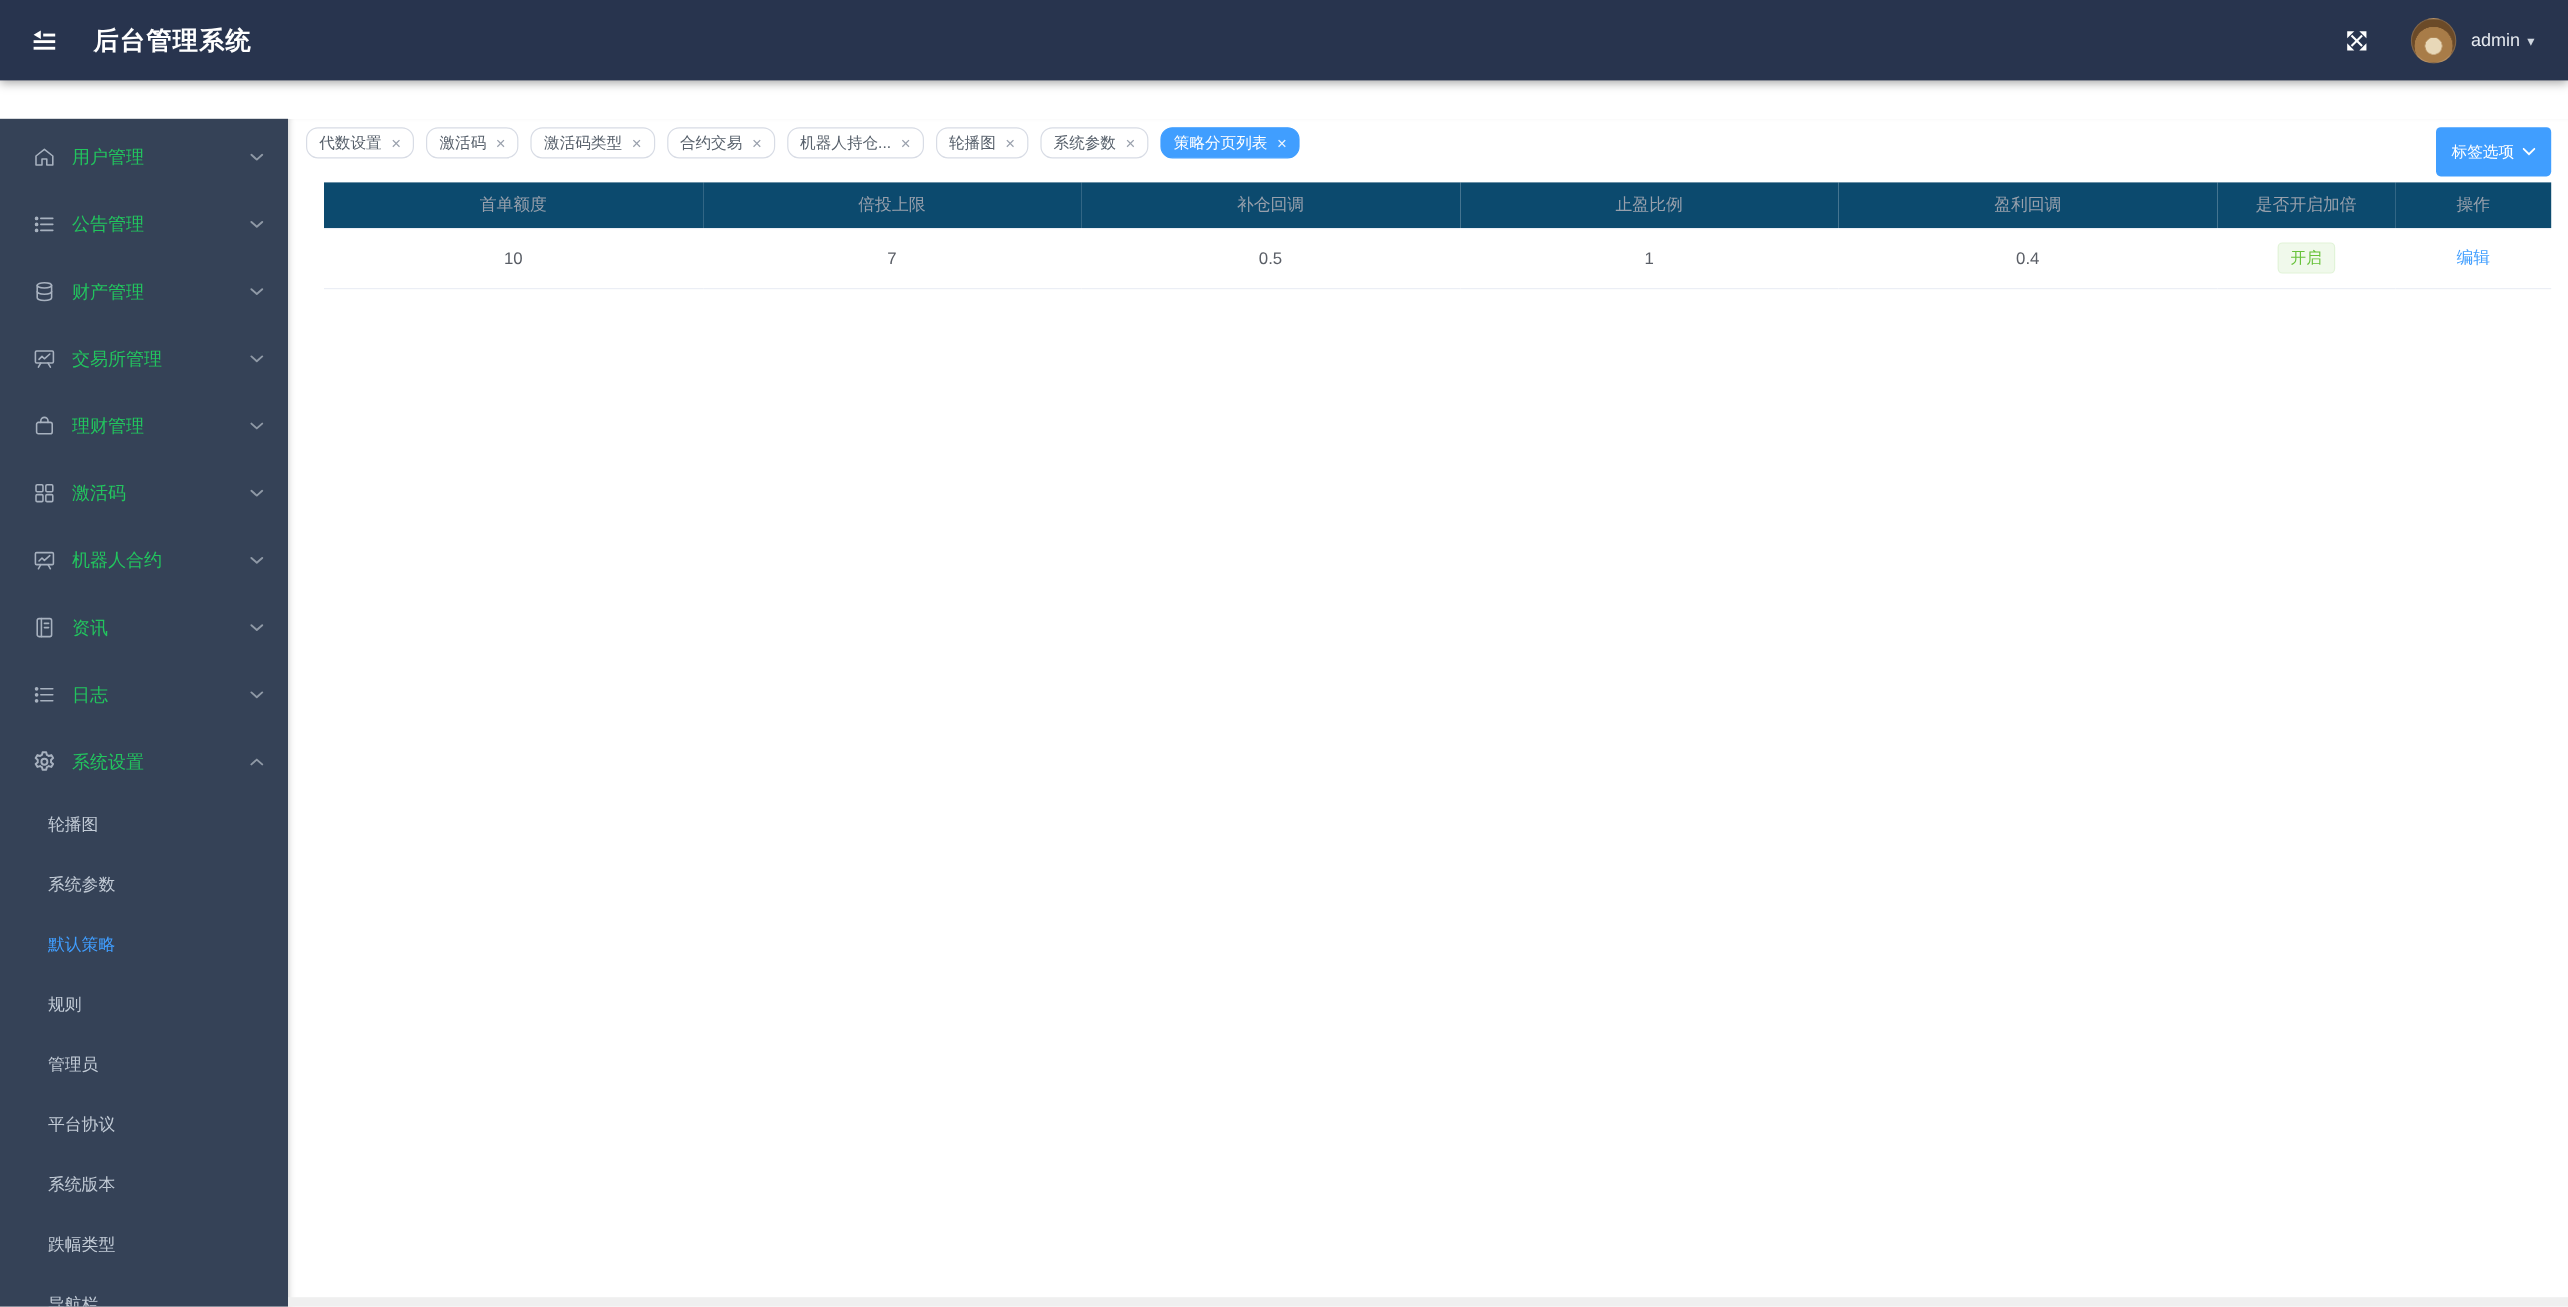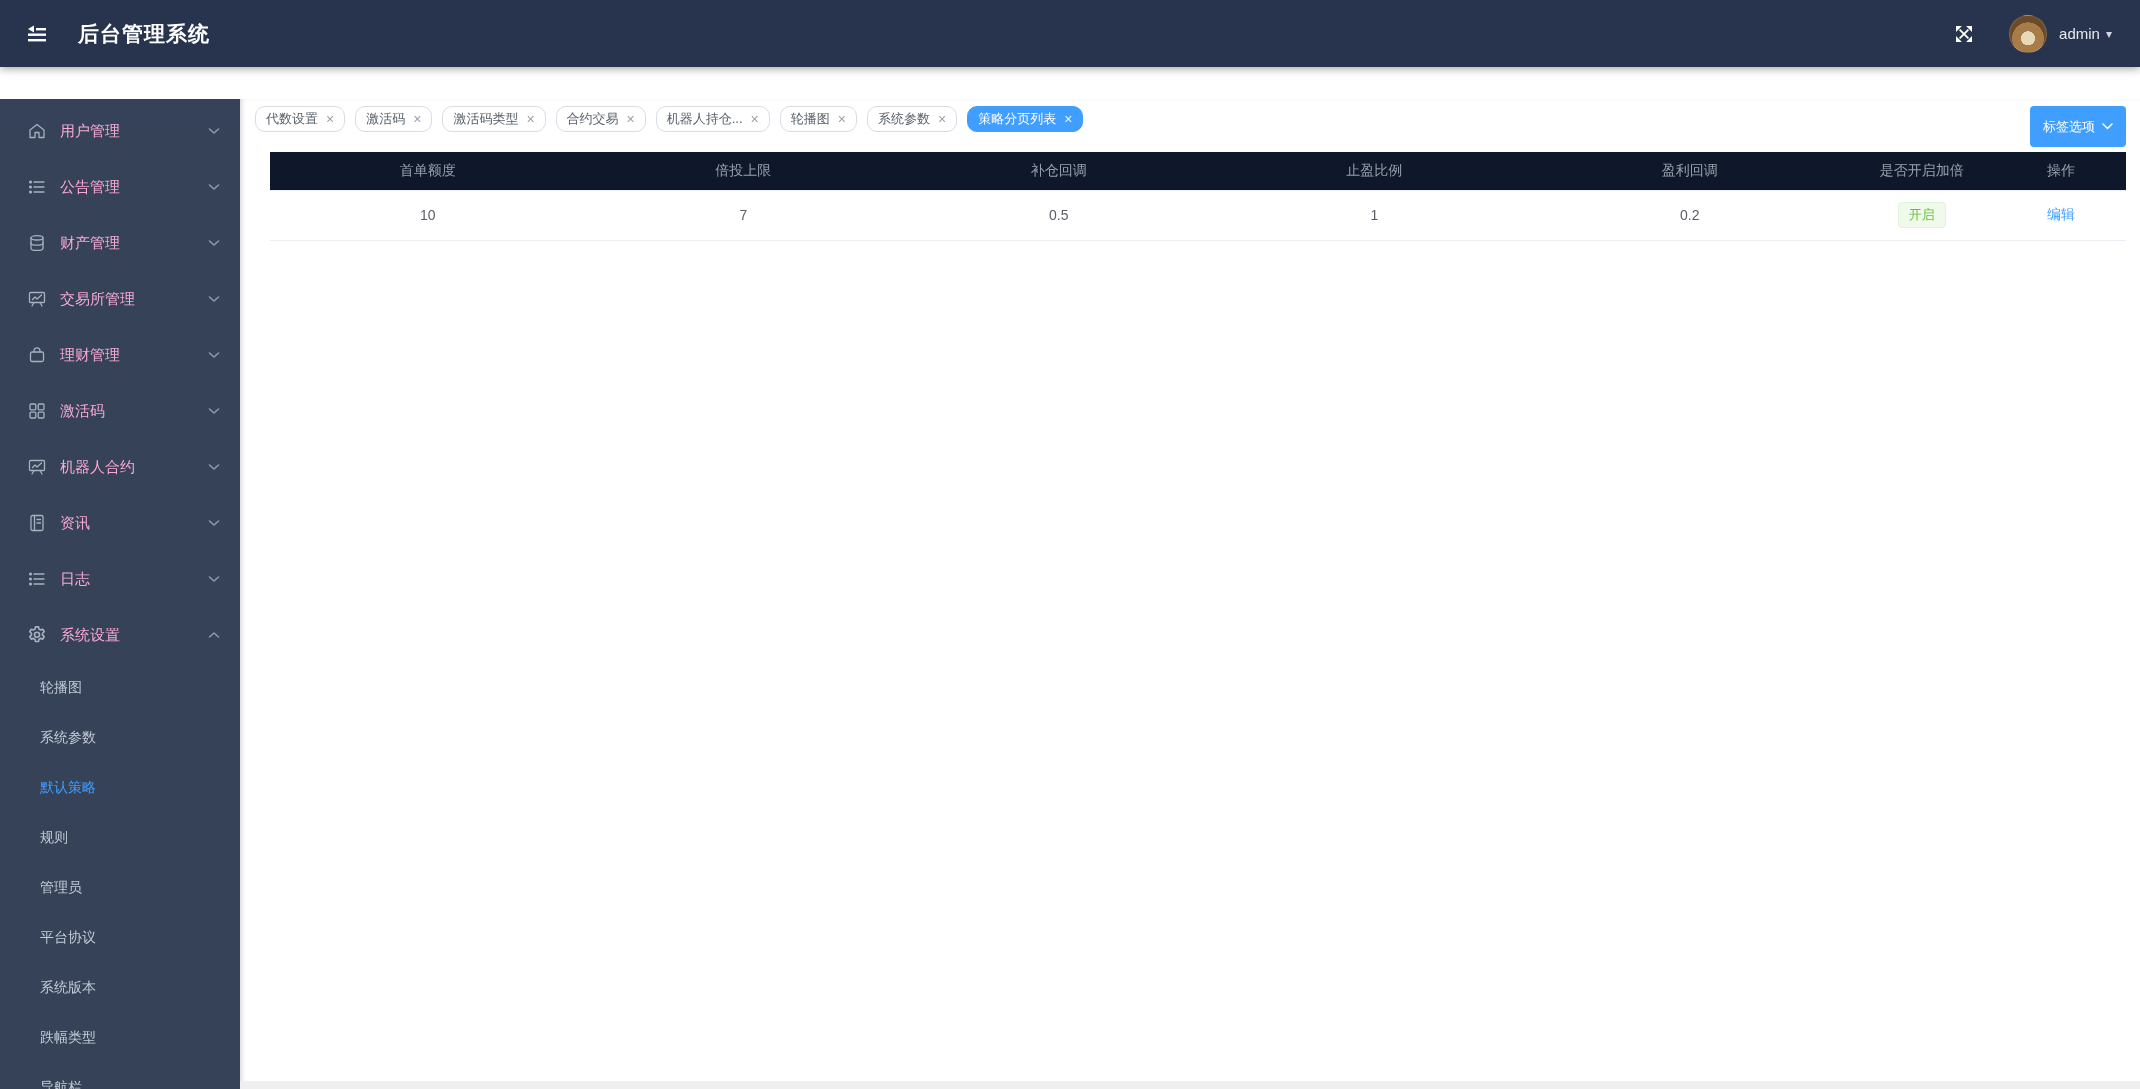--- a/index.html
+++ b/index.html
@@ -40,21 +40,21 @@
     width: 240px; flex: 0 0 240px;
     background: #354257;
     padding-top: 4px;
     overflow: hidden;
   }
   .menu-item {
     height: 56px; display: flex; align-items: center;
     padding: 0 20px 0 27px; cursor: pointer; position: relative;
   }
   .menu-item .mi-icon { width: 20px; height: 20px; flex: 0 0 20px; display: flex; align-items: center; justify-content: center; }
-  .menu-item .mi-label { color: #f9a8d4; font-size: 15px; margin-left: 13px; flex: 1; }
+  .menu-item .mi-label { color: #22c55e; font-size: 15px; margin-left: 13px; flex: 1; }
   .menu-item .mi-chevron { flex: 0 0 12px; display: flex; align-items: center; }
   .submenu-item {
     height: 50px; display: flex; align-items: center;
     padding-left: 40px; cursor: pointer;
     color: #c2cbd6; font-size: 14px;
   }
   .submenu-item.active { color: #409eff; }
   svg.icn { stroke: #a7b1bf; fill: none; stroke-width: 1.3; stroke-linecap: round; stroke-linejoin: round; }
   svg.chev { stroke: #8f99a6; fill: none; stroke-width: 1.6; stroke-linecap: round; stroke-linejoin: round; }
 
@@ -78,21 +78,21 @@
     background: #409eff; color: #ffffff; font-size: 13px;
     border: none; border-radius: 4px; cursor: pointer;
     display: inline-flex; align-items: center; gap: 7px;
   }
   .tag-options-btn svg { stroke: #ffffff; fill: none; stroke-width: 1.5; stroke-linecap: round; }
 
   
   .table-wrap { padding: 20px 14px 0 30px; }
   table.data-table { width: 100%; border-collapse: collapse; table-layout: fixed; }
   .data-table th {
-    background: #0f172a; height: 38px;
+    background: #0c4a6e; height: 38px;
     font-size: 14px; font-weight: normal; color: #98a0ac;
     text-align: center; border-bottom: 1px solid #ebeef5;
   }
   .data-table td {
     height: 50px; text-align: center;
     font-size: 14px; color: #5a5e66;
     border-bottom: 1px solid #ebeef5; background: #fff;
   }
   .status-badge {
     display: inline-block; padding: 0 10px; height: 26px; line-height: 24px;
@@ -386,21 +386,21 @@
               <th>是否开启加倍</th>
               <th>操作</th>
             </tr>
           </thead>
           <tbody>
             <tr>
               <td>10</td>
               <td>7</td>
               <td>0.5</td>
               <td>1</td>
-              <td>0.2</td>
+              <td>0.4</td>
               <td><span class="status-badge">开启</span></td>
               <td><a class="edit-link">编辑</a></td>
             </tr>
           </tbody>
         </table>
       </div>
 
       <div class="hscrollbar"></div>
 
     </div>

